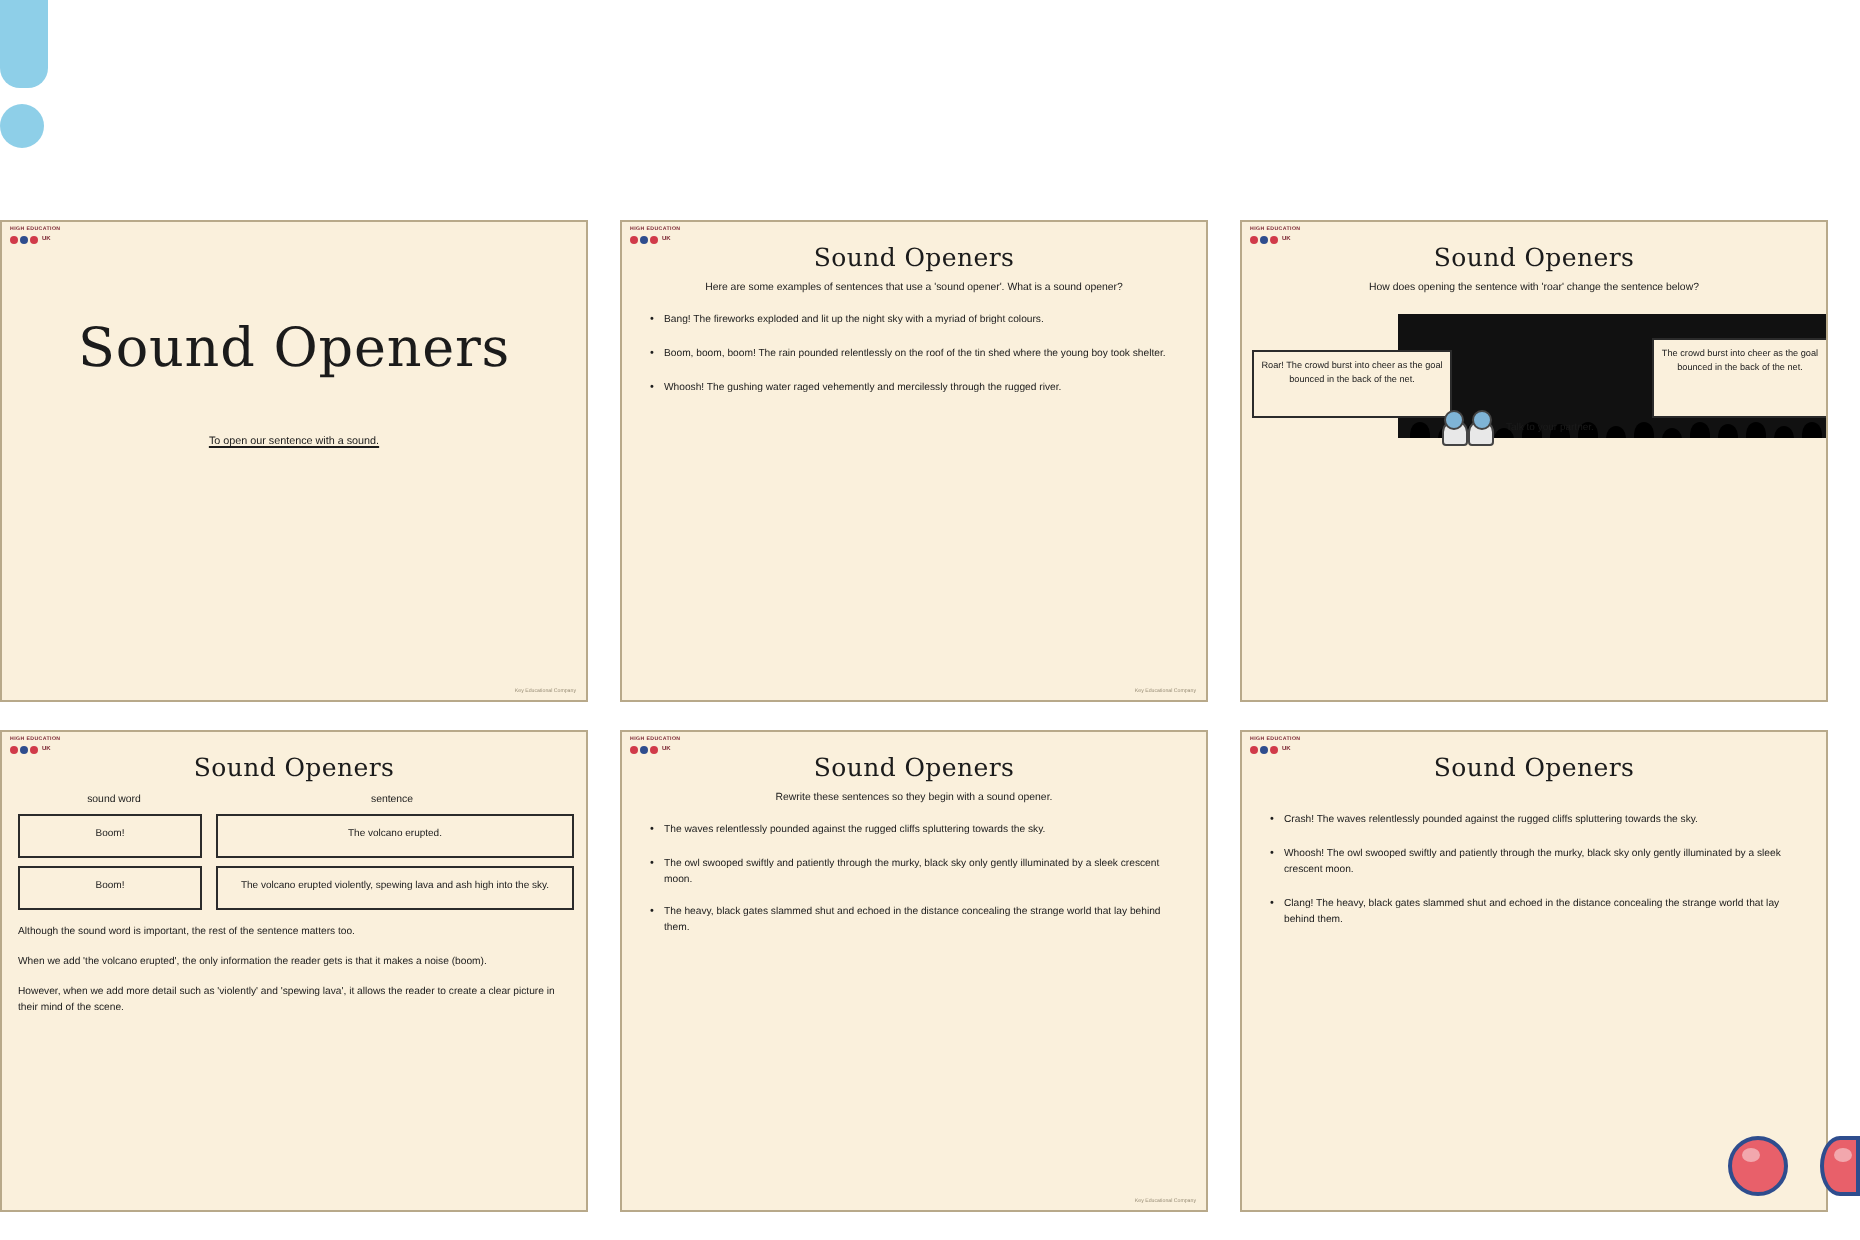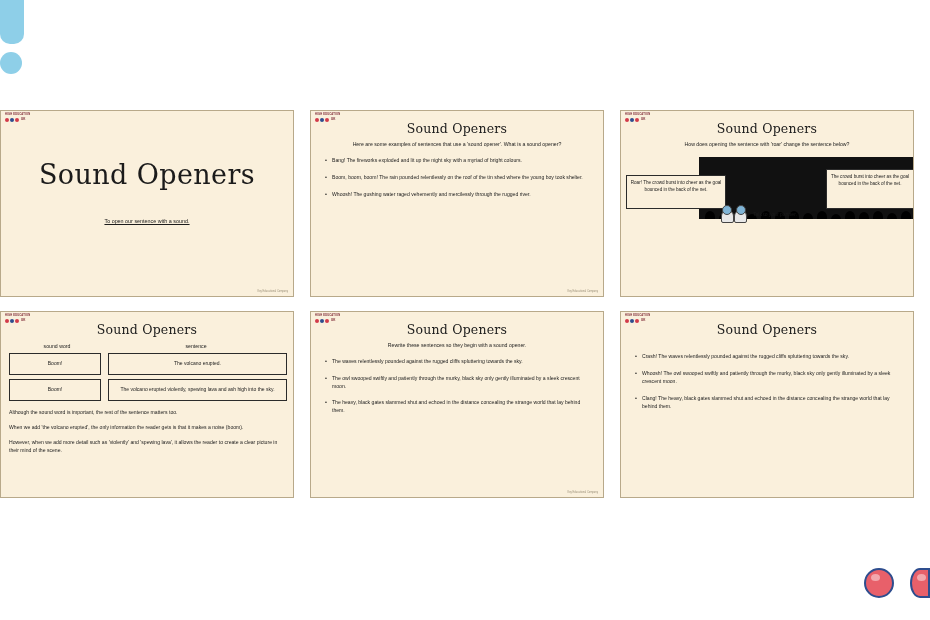--- a/index.html
+++ b/index.html
@@ -51,21 +51,21 @@
     width: 930px;
   }
   .row {
     display: flex;
     gap: 16px;
     margin-bottom: 14px;
     padding: 0 0px;
   }
   .slide {
     width: 294px;
-    height: 187px;
+    height: 241px;
     background: #faf0dc;
     border: 1px solid #b8a98a;
     box-sizing: border-box;
     position: relative;
     overflow: hidden;
     color: #1b1b1b;
   }
   .slide.first { margin-left: 0px; }
 
   

